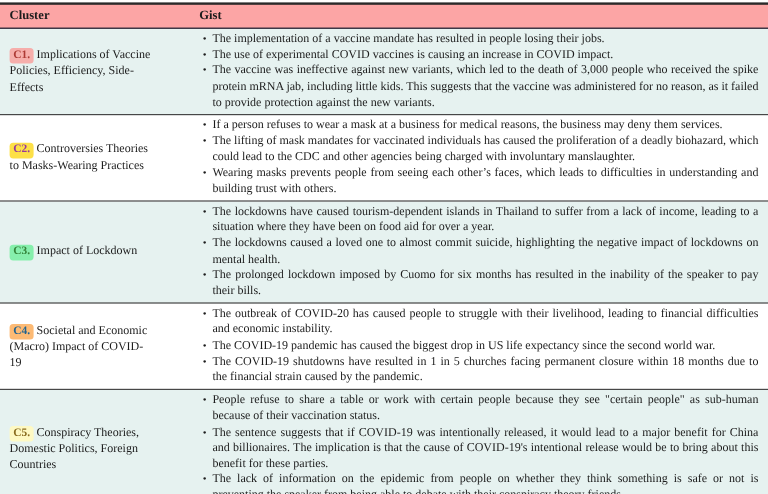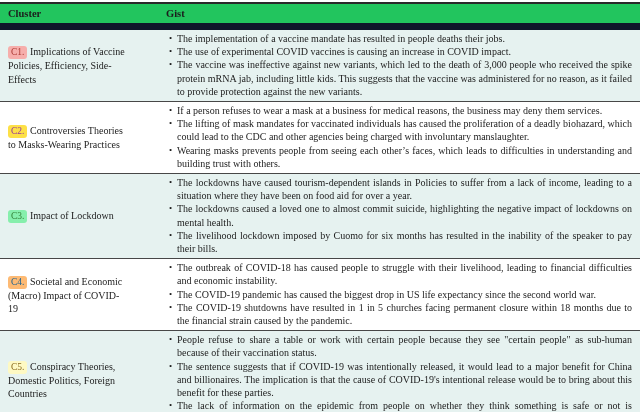--- a/index.html
+++ b/index.html
@@ -21,44 +21,44 @@
     width: 640px;
     border-collapse: collapse;
     table-layout: fixed;
     border-top: 2px solid #2a2a2a;
     border-bottom: 2px solid #2a2a2a;
   }
   col.col-cluster { width: 160px; }
   col.col-gist   { width: 480px; }
 
   thead th {
-    background: #22c55e;
+    background: #fca5a5;
     text-align: left;
     font-size: 10.5px;
     font-weight: bold;
     line-height: 13px;
     padding: 3px 4px 3px 8px;
-    border-bottom: 7px solid #0f172a;
+    border-bottom: 1px solid #0f172a;
   }
   thead th.gist-h { padding-left: 6px; }
 
   tbody tr { border-top: 1px solid #474747; }
   tbody tr:first-child { border-top: none; }
   tbody tr:nth-child(odd)  { background: #e6f2f0; }
   tbody tr:nth-child(even) { background: #ffffff; }
 
   td.cluster-cell {
     vertical-align: middle;
     padding: 4px 32px 4px 8px;
     font-size: 10px;
     line-height: 13.2px;
   }
   .badge {
     display: inline-block;
-    font-weight: normal;
+    font-weight: bold;
     font-size: 9.5px;
     line-height: 11px;
     padding: 1px 3px;
     border-radius: 3px;
   }
   td.gist-cell {
     vertical-align: middle;
     padding: 2px 8px 3px 4px;
   }
   .bullet { display: flex; }
@@ -93,21 +93,21 @@
     </thead>
     <tbody id="rows">
   <tr>
     <td class="cluster-cell">
       <span class="badge" style="background: rgb(246, 174, 171); color: rgb(173, 58, 53);">C1.</span>
       <span>Implications of Vaccine Policies, Efficiency, Side-Effects</span>
     </td>
     <td class="gist-cell">
             <div class="bullet">
               <span class="marker">•</span>
-              <span class="btext">The implementation of a vaccine mandate has resulted in people deaths their jobs.</span>
+              <span class="btext">The implementation of a vaccine mandate has resulted in people losing their jobs.</span>
             </div>
             <div class="bullet">
               <span class="marker">•</span>
               <span class="btext">The use of experimental COVID vaccines is causing an increase in COVID impact.</span>
             </div>
             <div class="bullet">
               <span class="marker">•</span>
               <span class="btext">The vaccine was ineffective against new variants, which led to the death of 3,000 people who received the spike protein mRNA jab, including little kids. This suggests that the vaccine was administered for no reason, as it failed to provide protection against the new variants.</span>
             </div>
           </td>
@@ -135,42 +135,42 @@
   </tr>
 
   <tr>
     <td class="cluster-cell">
       <span class="badge" style="background: #86efac; color: rgb(52, 132, 58);">C3.</span>
       <span>Impact of Lockdown</span>
     </td>
     <td class="gist-cell">
             <div class="bullet">
               <span class="marker">•</span>
-              <span class="btext">The lockdowns have caused tourism-dependent islands in Policies to suffer from a lack of income, leading to a situation where they have been on food aid for over a year.</span>
+              <span class="btext">The lockdowns have caused tourism-dependent islands in Thailand to suffer from a lack of income, leading to a situation where they have been on food aid for over a year.</span>
             </div>
             <div class="bullet">
               <span class="marker">•</span>
               <span class="btext">The lockdowns caused a loved one to almost commit suicide, highlighting the negative impact of lockdowns on mental health.</span>
             </div>
             <div class="bullet">
               <span class="marker">•</span>
-              <span class="btext">The livelihood lockdown imposed by Cuomo for six months has resulted in the inability of the speaker to pay their bills.</span>
+              <span class="btext">The prolonged lockdown imposed by Cuomo for six months has resulted in the inability of the speaker to pay their bills.</span>
             </div>
           </td>
   </tr>
 
   <tr>
     <td class="cluster-cell">
       <span class="badge" style="background: #fdba74; color: rgb(31, 99, 145);">C4.</span>
       <span>Societal and Economic (Macro) Impact of COVID-19</span>
     </td>
     <td class="gist-cell">
             <div class="bullet">
               <span class="marker">•</span>
-              <span class="btext">The outbreak of COVID-18 has caused people to struggle with their livelihood, leading to financial difficulties and economic instability.</span>
+              <span class="btext">The outbreak of COVID-20 has caused people to struggle with their livelihood, leading to financial difficulties and economic instability.</span>
             </div>
             <div class="bullet">
               <span class="marker">•</span>
               <span class="btext">The COVID-19 pandemic has caused the biggest drop in US life expectancy since the second world war.</span>
             </div>
             <div class="bullet">
               <span class="marker">•</span>
               <span class="btext">The COVID-19 shutdowns have resulted in 1 in 5 churches facing permanent closure within 18 months due to the financial strain caused by the pandemic.</span>
             </div>
           </td>

